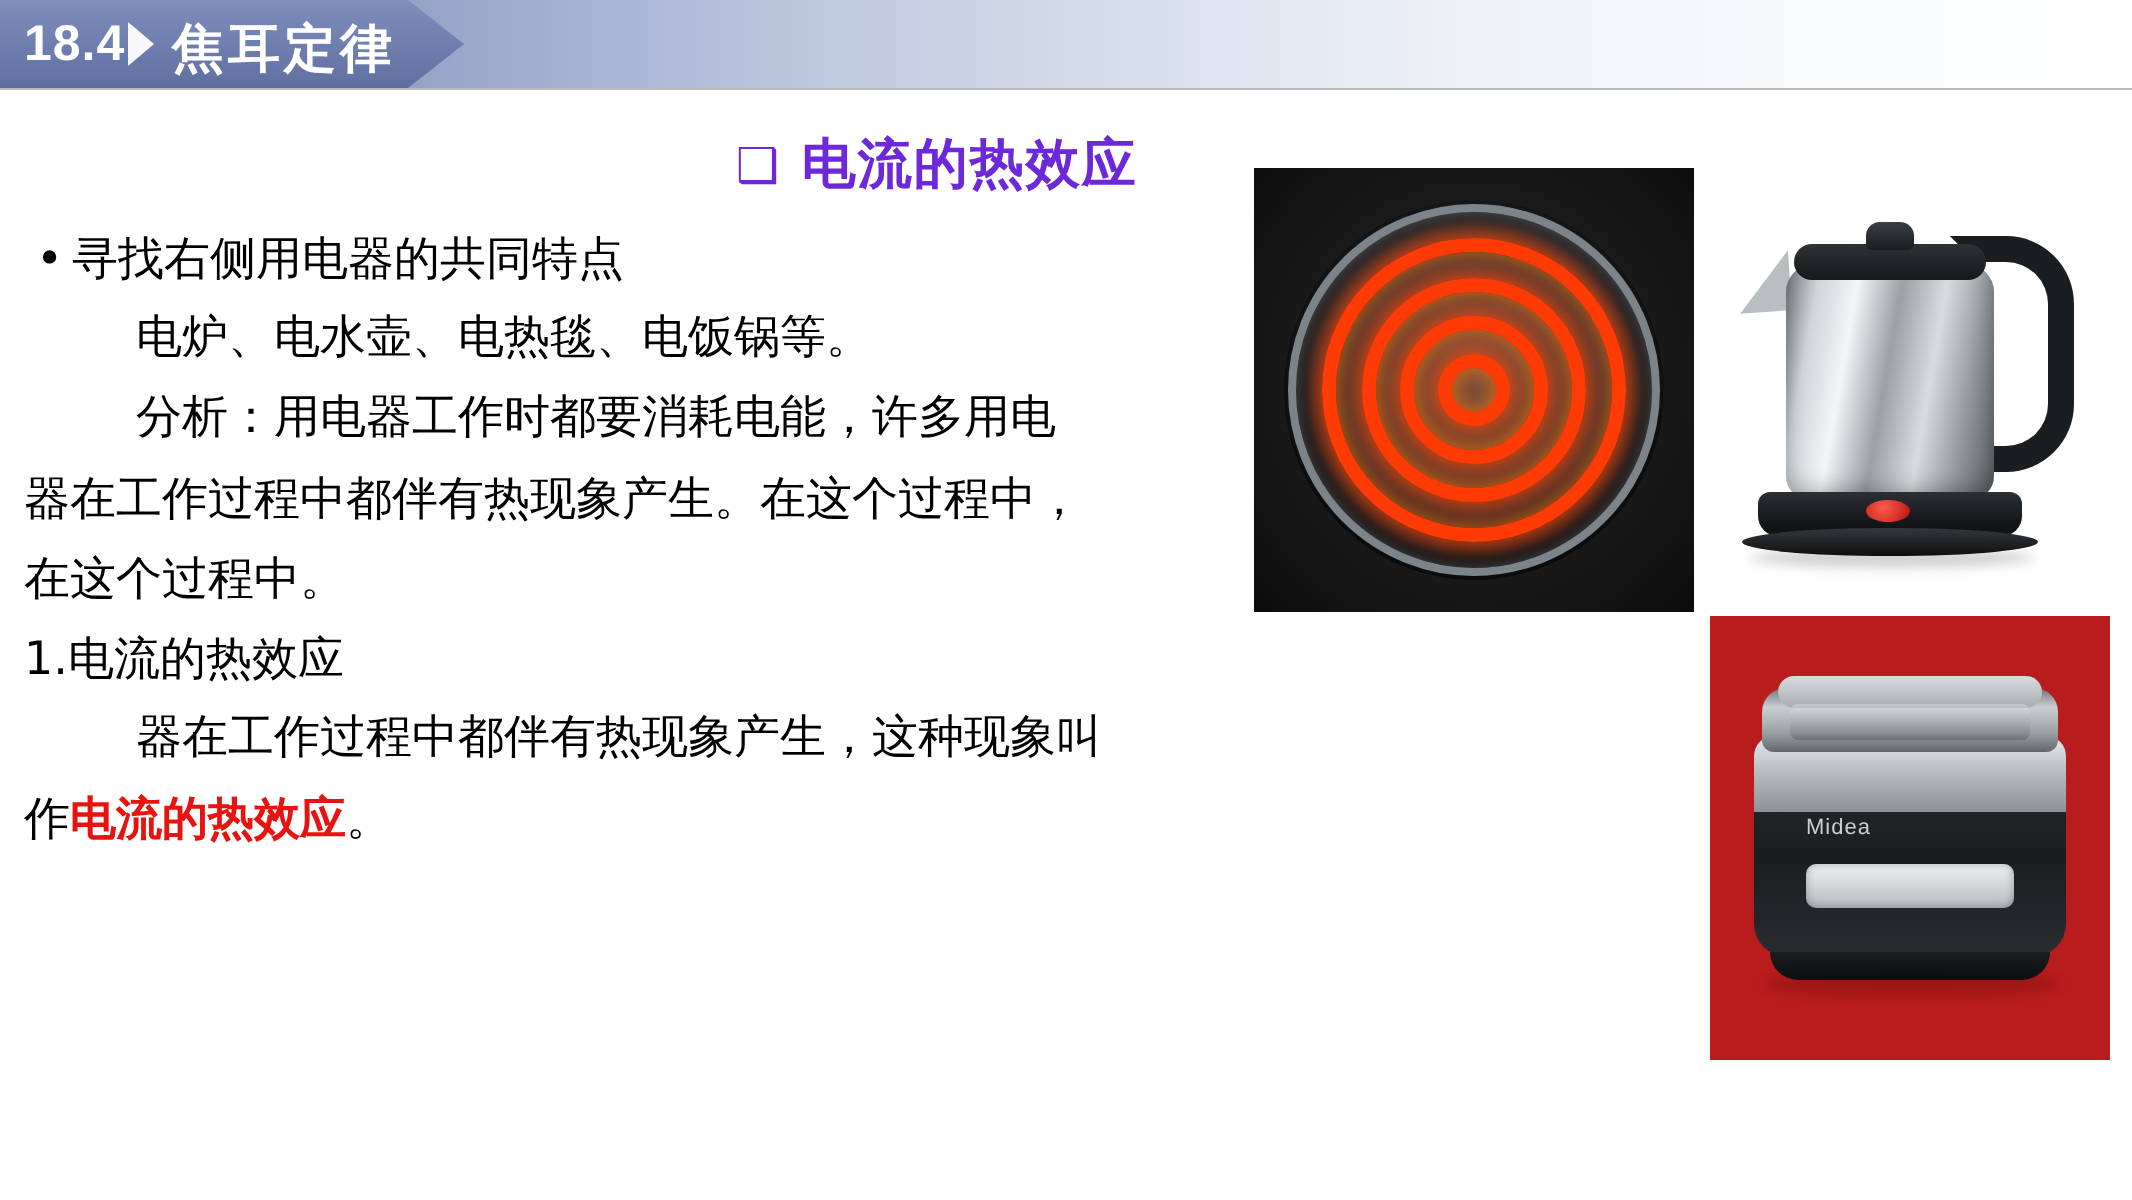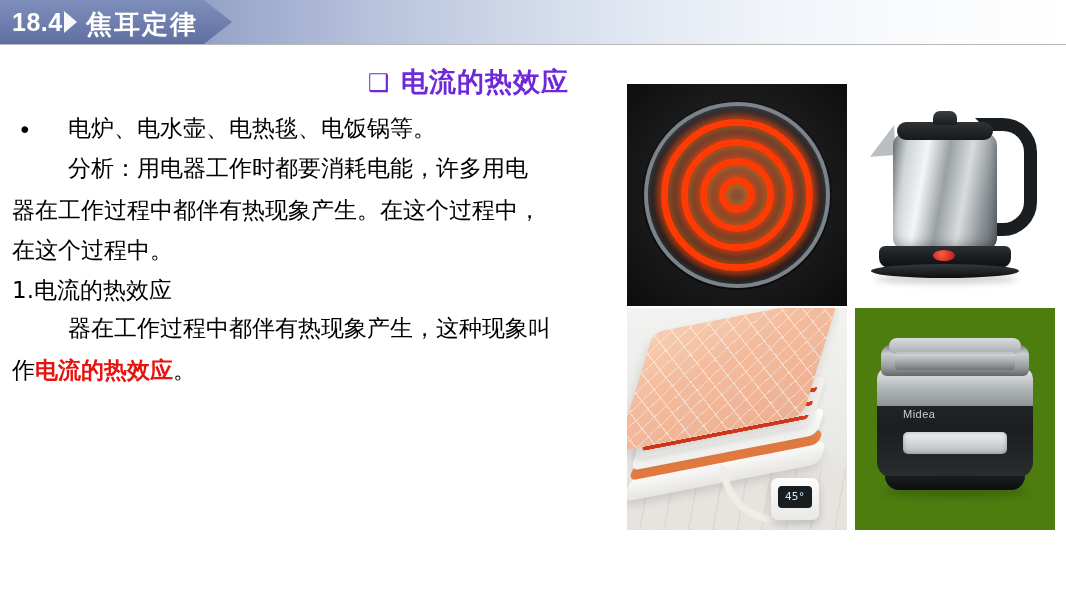--- a/index.html
+++ b/index.html
@@ -233,21 +233,21 @@
     color: #cfe9ff; font-size: 11px; line-height: 22px; text-align: center;
     font-family: "DejaVu Sans Mono", monospace;
   }
   .blanket-floor {
     position: absolute; left: 0; bottom: 0; width: 220px; height: 60px;
     background: repeating-linear-gradient(100deg, #e7e4e0 0 22px, #dedbd6 22px 24px);
   }
 
   .img-cooker {
     position: absolute; left: 855px; top: 308px; width: 200px; height: 222px;
-    background: #4d7c0f; overflow: hidden;
+    background: #b91c1c; overflow: hidden;
   }
   .ck-body {
     position: absolute; left: 22px; top: 60px; width: 156px; height: 110px;
     border-radius: 10px 10px 16px 16px;
     background: linear-gradient(180deg,#2a2d30 0%, #1b1d1f 55%, #2a2d30 100%);
   }
   .ck-band {
     position: absolute; left: 22px; top: 60px; width: 156px; height: 38px;
     border-radius: 10px 10px 0 0;
     background: linear-gradient(180deg, #e9ebec 0%, #b9bec1 45%, #8d9295 100%);
@@ -303,20 +303,21 @@
   <div class="header-rule"></div>
 
   <div class="slide-title">
     <span class="sq">❑</span>
     <span>电流的热效应</span>
   </div>
 
   <div class="body">
     <div class="bullet-line">
       <span class="bullet-dot">•</span>
+      <span>寻找右侧用电器的共同特点</span>
     </div>
     <p class="p indent2">电炉、电水壶、电热毯、电饭锅等。</p>
     <p class="p indent2">分析：用电器工作时都要消耗电能，许多用电</p>
     <p class="p indent1">器在工作过程中都伴有热现象产生。在这个过程中，</p>
     <p class="p indent1">在这个过程中。</p>
     <p class="p indent1">1.电流的热效应</p>
     <p class="p indent2">器在工作过程中都伴有热现象产生，这种现象叫</p>
     <p class="p indent1"><span>作</span><span class="hl">电流的热效应</span><span>。</span></p>
   </div>
 
@@ -335,33 +336,20 @@
     <div class="kettle-spout"></div>
     <div class="kettle-body"></div>
     <div class="kettle-lid"></div>
     <div class="kettle-knob"></div>
     <div class="kettle-base"></div>
     <div class="kettle-led"></div>
     <div class="kettle-plate"></div>
     <div class="kettle-shadow"></div>
   </div>
 
-  <div class="img-blanket">
-    <div class="blanket-floor"></div>
-    <div class="blanket-layer bl-base"></div>
-    <div class="blanket-layer bl-orange"></div>
-    <div class="blanket-layer bl-white"></div>
-    <div class="blanket-layer bl-wire"></div>
-    <div class="blanket-pad">
-      <div class="blanket-quilt"></div>
-    </div>
-    <div class="blanket-cord"></div>
-    <div class="blanket-ctrl"></div>
-    <div class="blanket-screen">45°</div>
-  </div>
 
   <div class="img-cooker">
     <div class="ck-body"></div>
     <div class="ck-band"></div>
     <div class="ck-lid"></div>
     <div class="ck-lid-top"></div>
     <div class="ck-panel"></div>
     <div class="ck-brand">Midea</div>
     <div class="ck-window"></div>
     <div class="ck-foot"></div>

